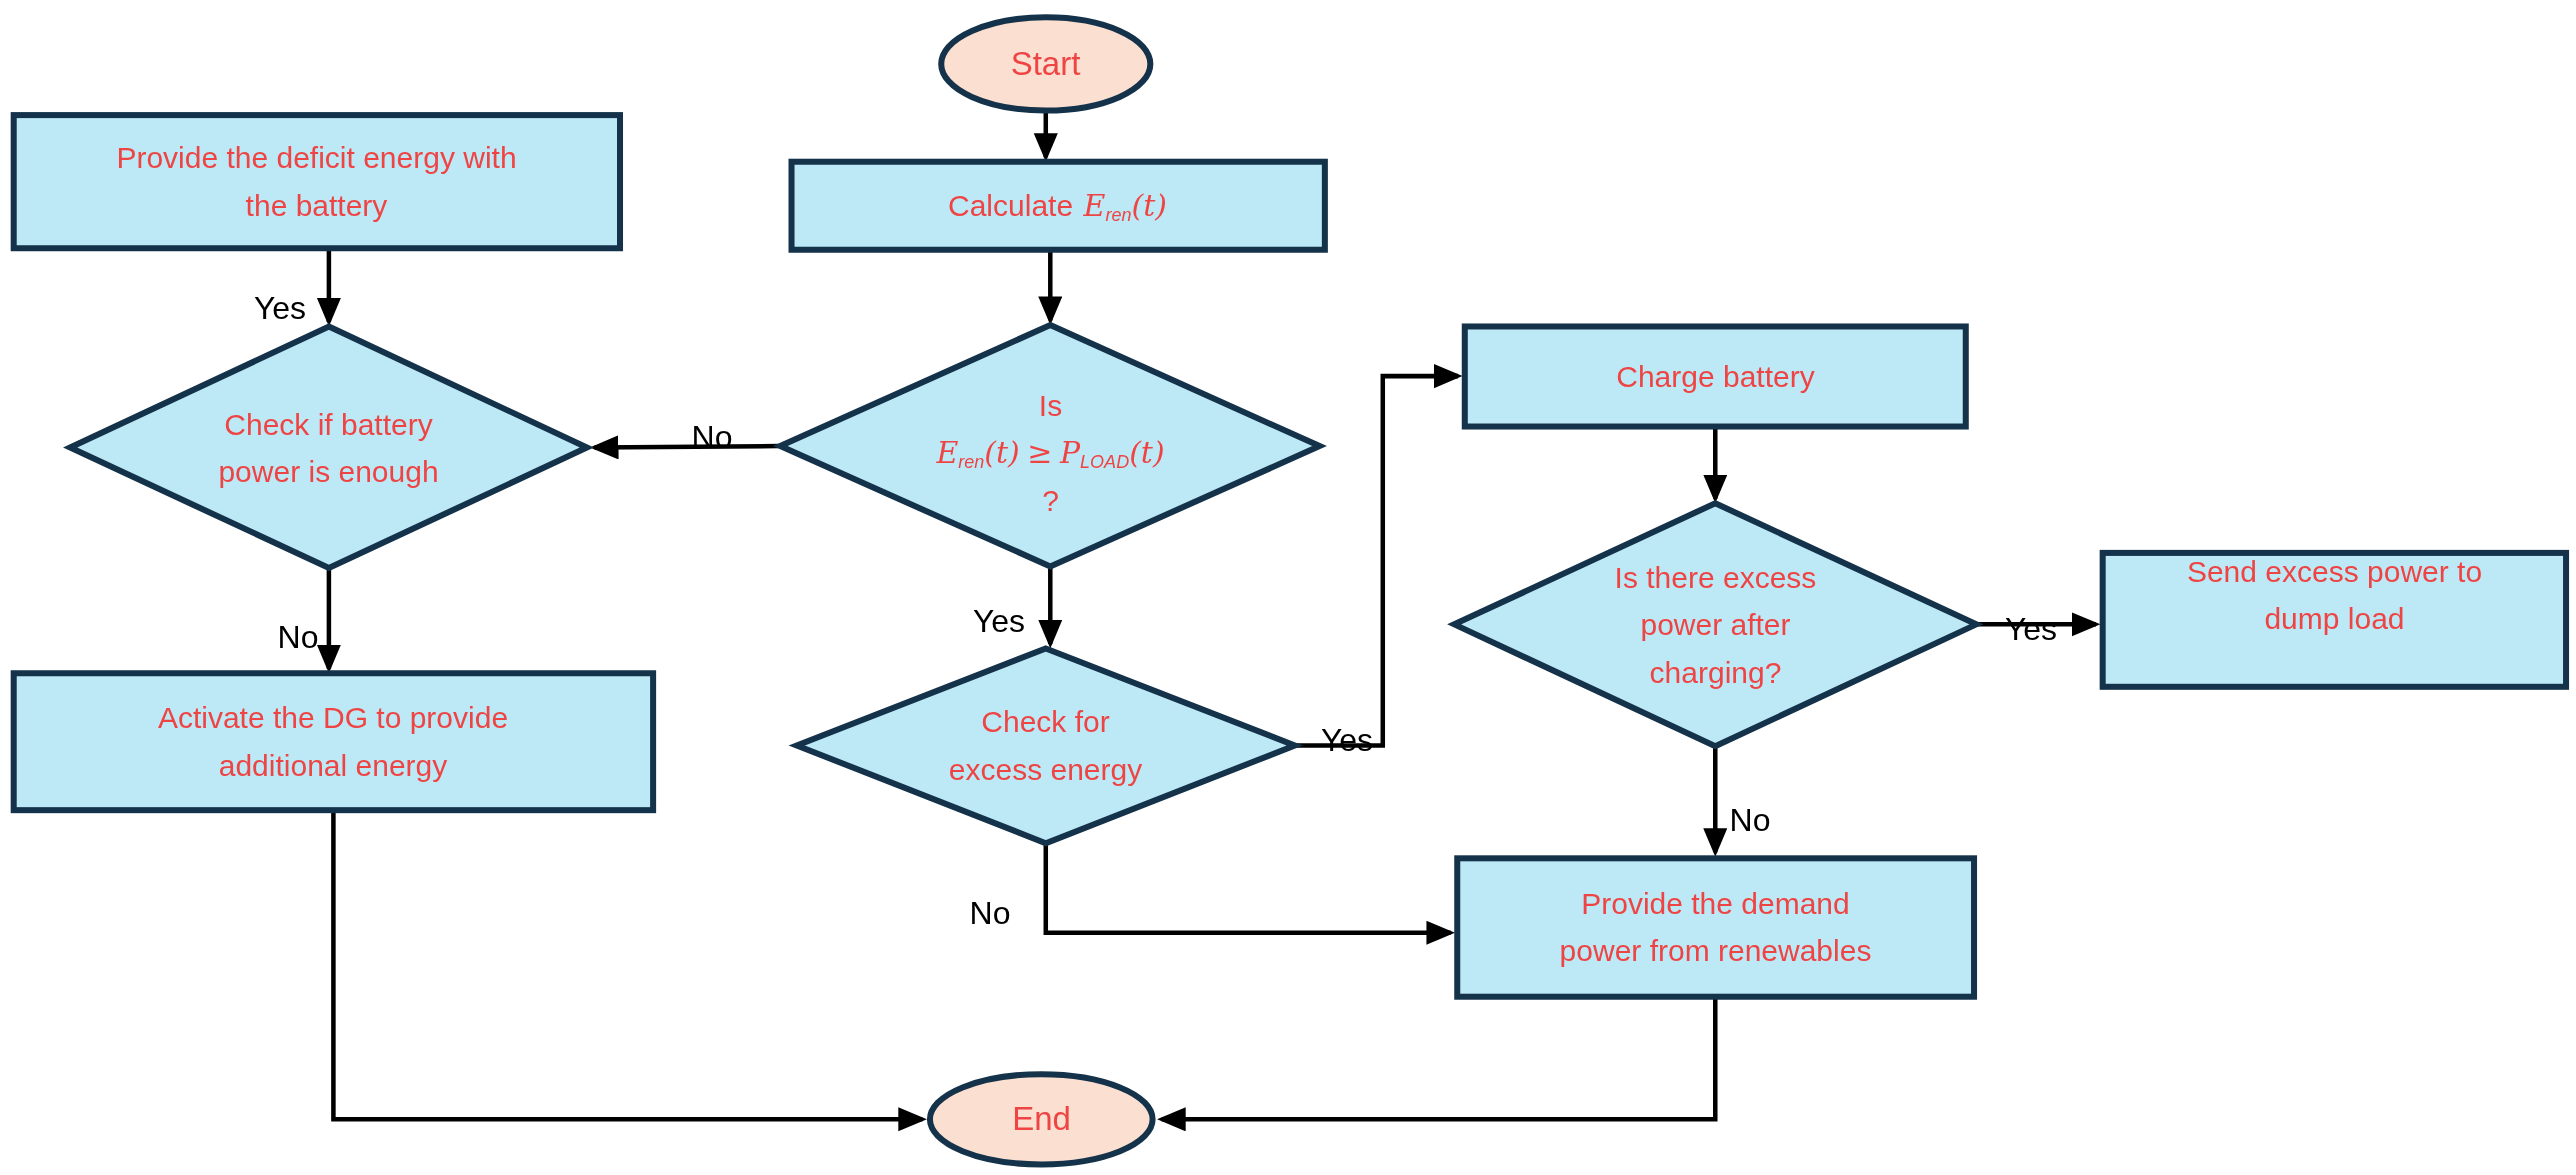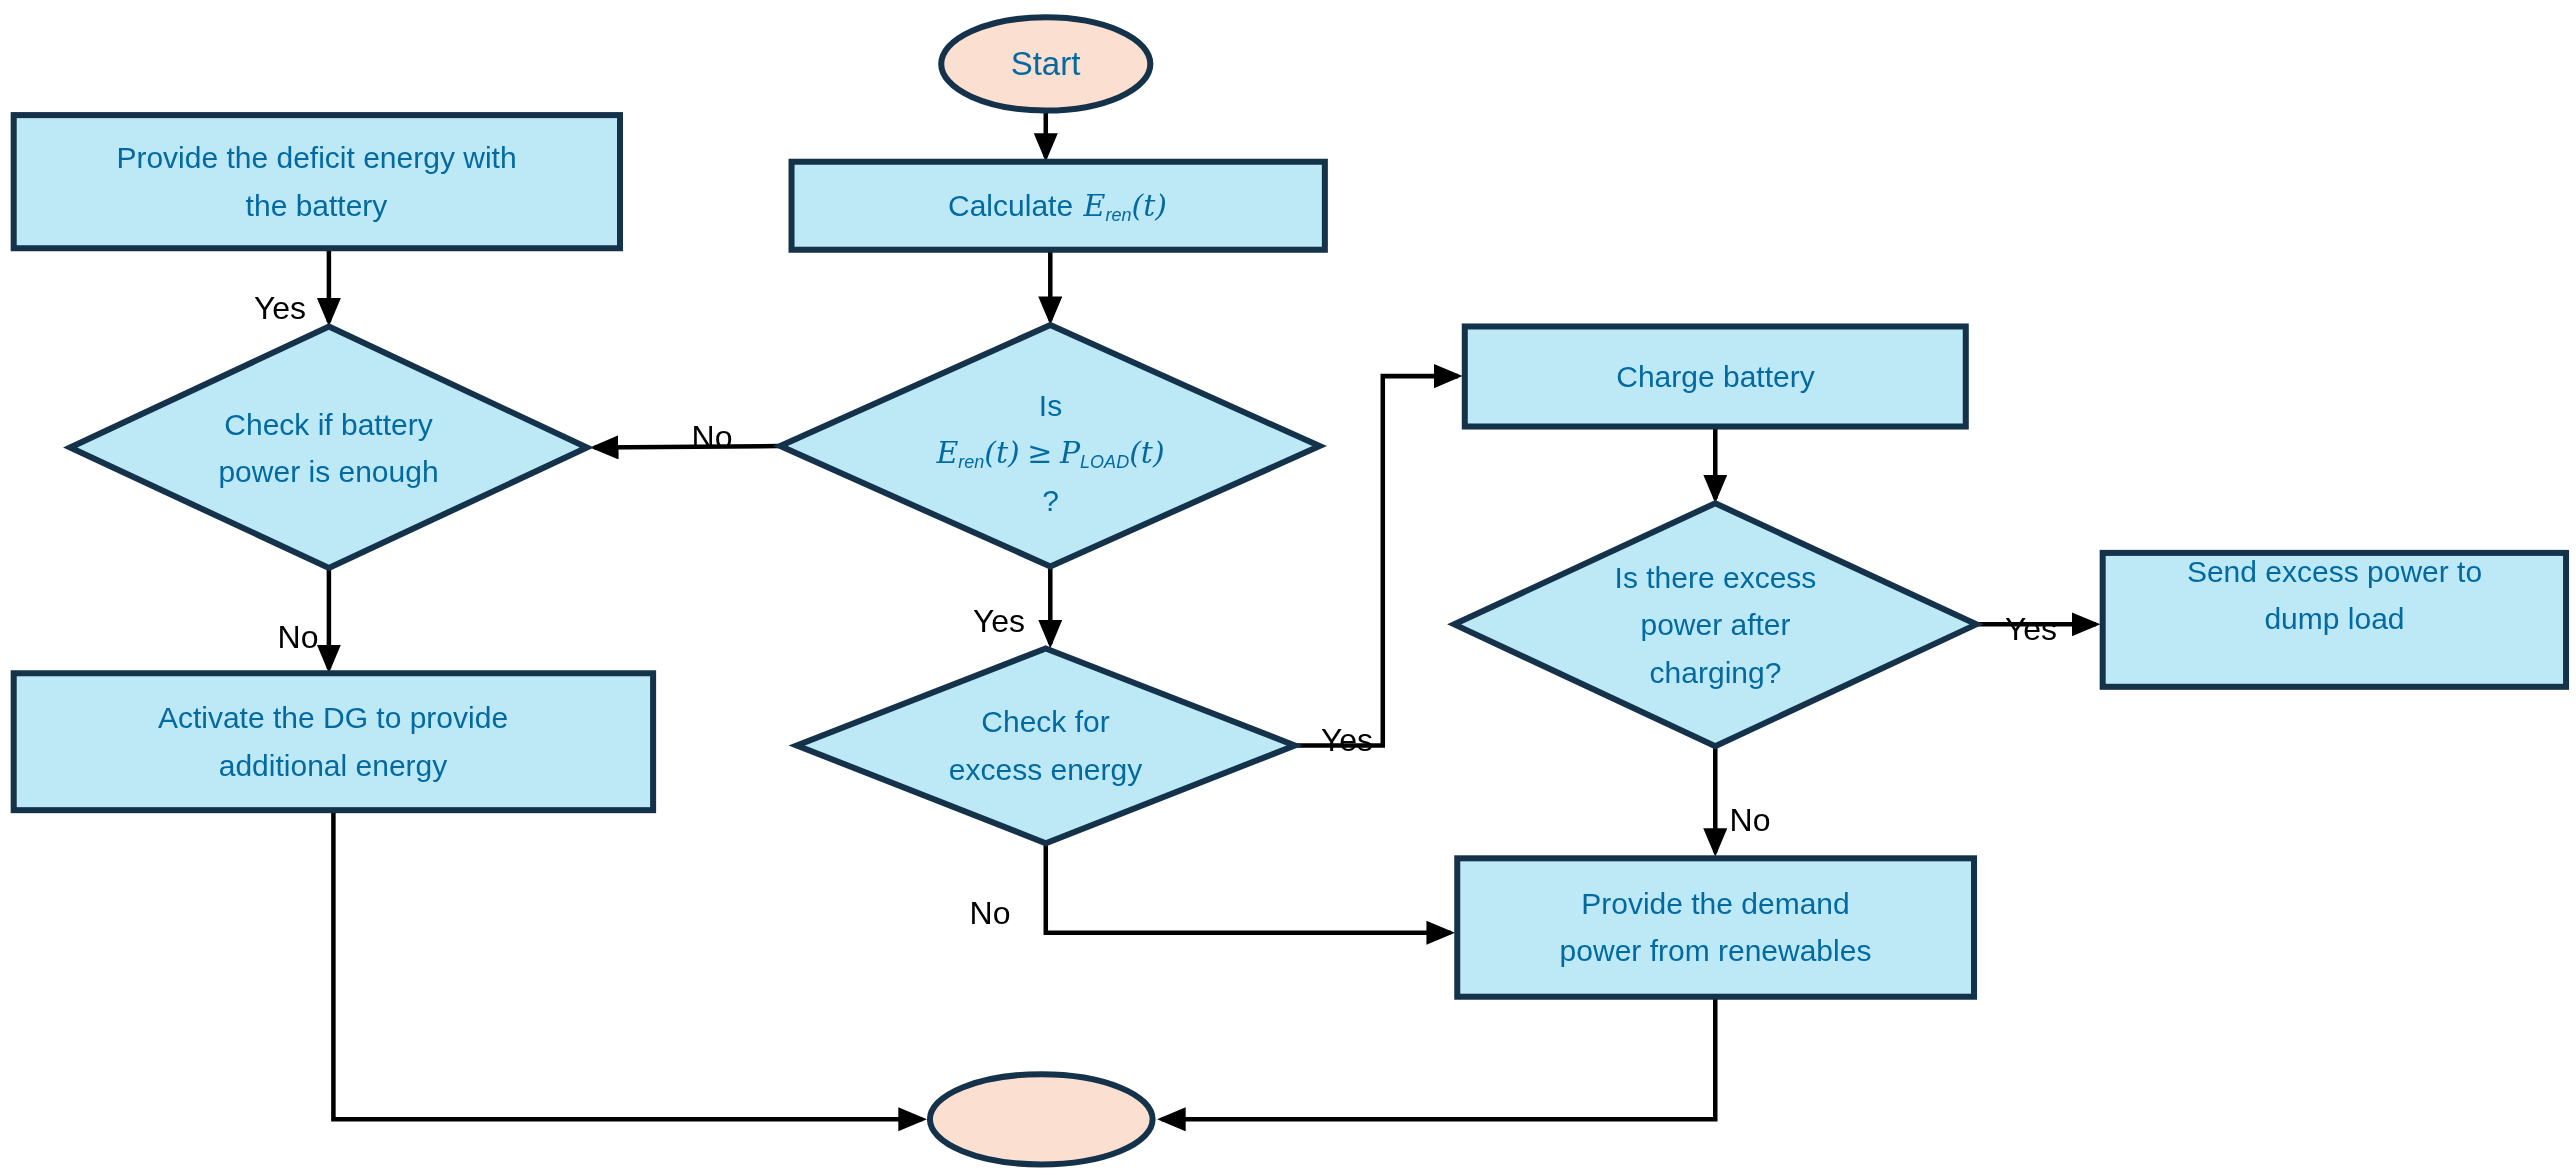--- a/index.html
+++ b/index.html
@@ -9,21 +9,21 @@
     background:#ffffff;
     font-family:"Liberation Sans", sans-serif;
     color:#000;
   }
   .stage svg.wires{position:absolute;left:0;top:0;width:2576px;height:1175px;}
   .node-text{
     position:absolute;
     display:flex;align-items:center;justify-content:center;
     text-align:center;
     font-size:30px;line-height:1.58;
-    color:#0369a1;
+    color:#ef4444;
   }
   .node-text .inner{display:inline-block;}
   .terminal-text{font-size:33px;}
   .edge-label{
     position:absolute;transform:translate(-50%,-50%);
     font-size:32px;line-height:1;white-space:nowrap;margin-top:24px;
   }
   .mvar{font-family:"DejaVu Serif", serif;font-style:italic;}
   .msub{
     font-family:Liberation Sans, sans-serif;font-style:italic;
@@ -122,20 +122,23 @@
   </div>
 
   <div class="node-text" style="left:2103px;top:528px;width:463px;height:134px;">
     <span class="inner" style="max-width:331px">Send excess power to dump load</span>
   </div>
 
   <div class="node-text" style="left:1457px;top:858px;width:517px;height:138px;">
     <span class="inner" style="max-width:324px">Provide the demand power from renewables</span>
   </div>
 
+  <div class="node-text terminal-text" style="left:930px;top:1074px;width:223px;height:90px;">
+    <span class="inner">End</span>
+  </div>
 
   <div class="edge-label" style="left:280px;top:284px;">Yes</div>
   <div class="edge-label" style="left:712px;top:413px;">No</div>
   <div class="edge-label" style="left:298px;top:613px;">No</div>
   <div class="edge-label" style="left:999px;top:597px;">Yes</div>
   <div class="edge-label" style="left:1347px;top:716px;">Yes</div>
   <div class="edge-label" style="left:2031px;top:605px;">Yes</div>
   <div class="edge-label" style="left:1750px;top:796px;">No</div>
   <div class="edge-label" style="left:990px;top:889px;">No</div>
 

